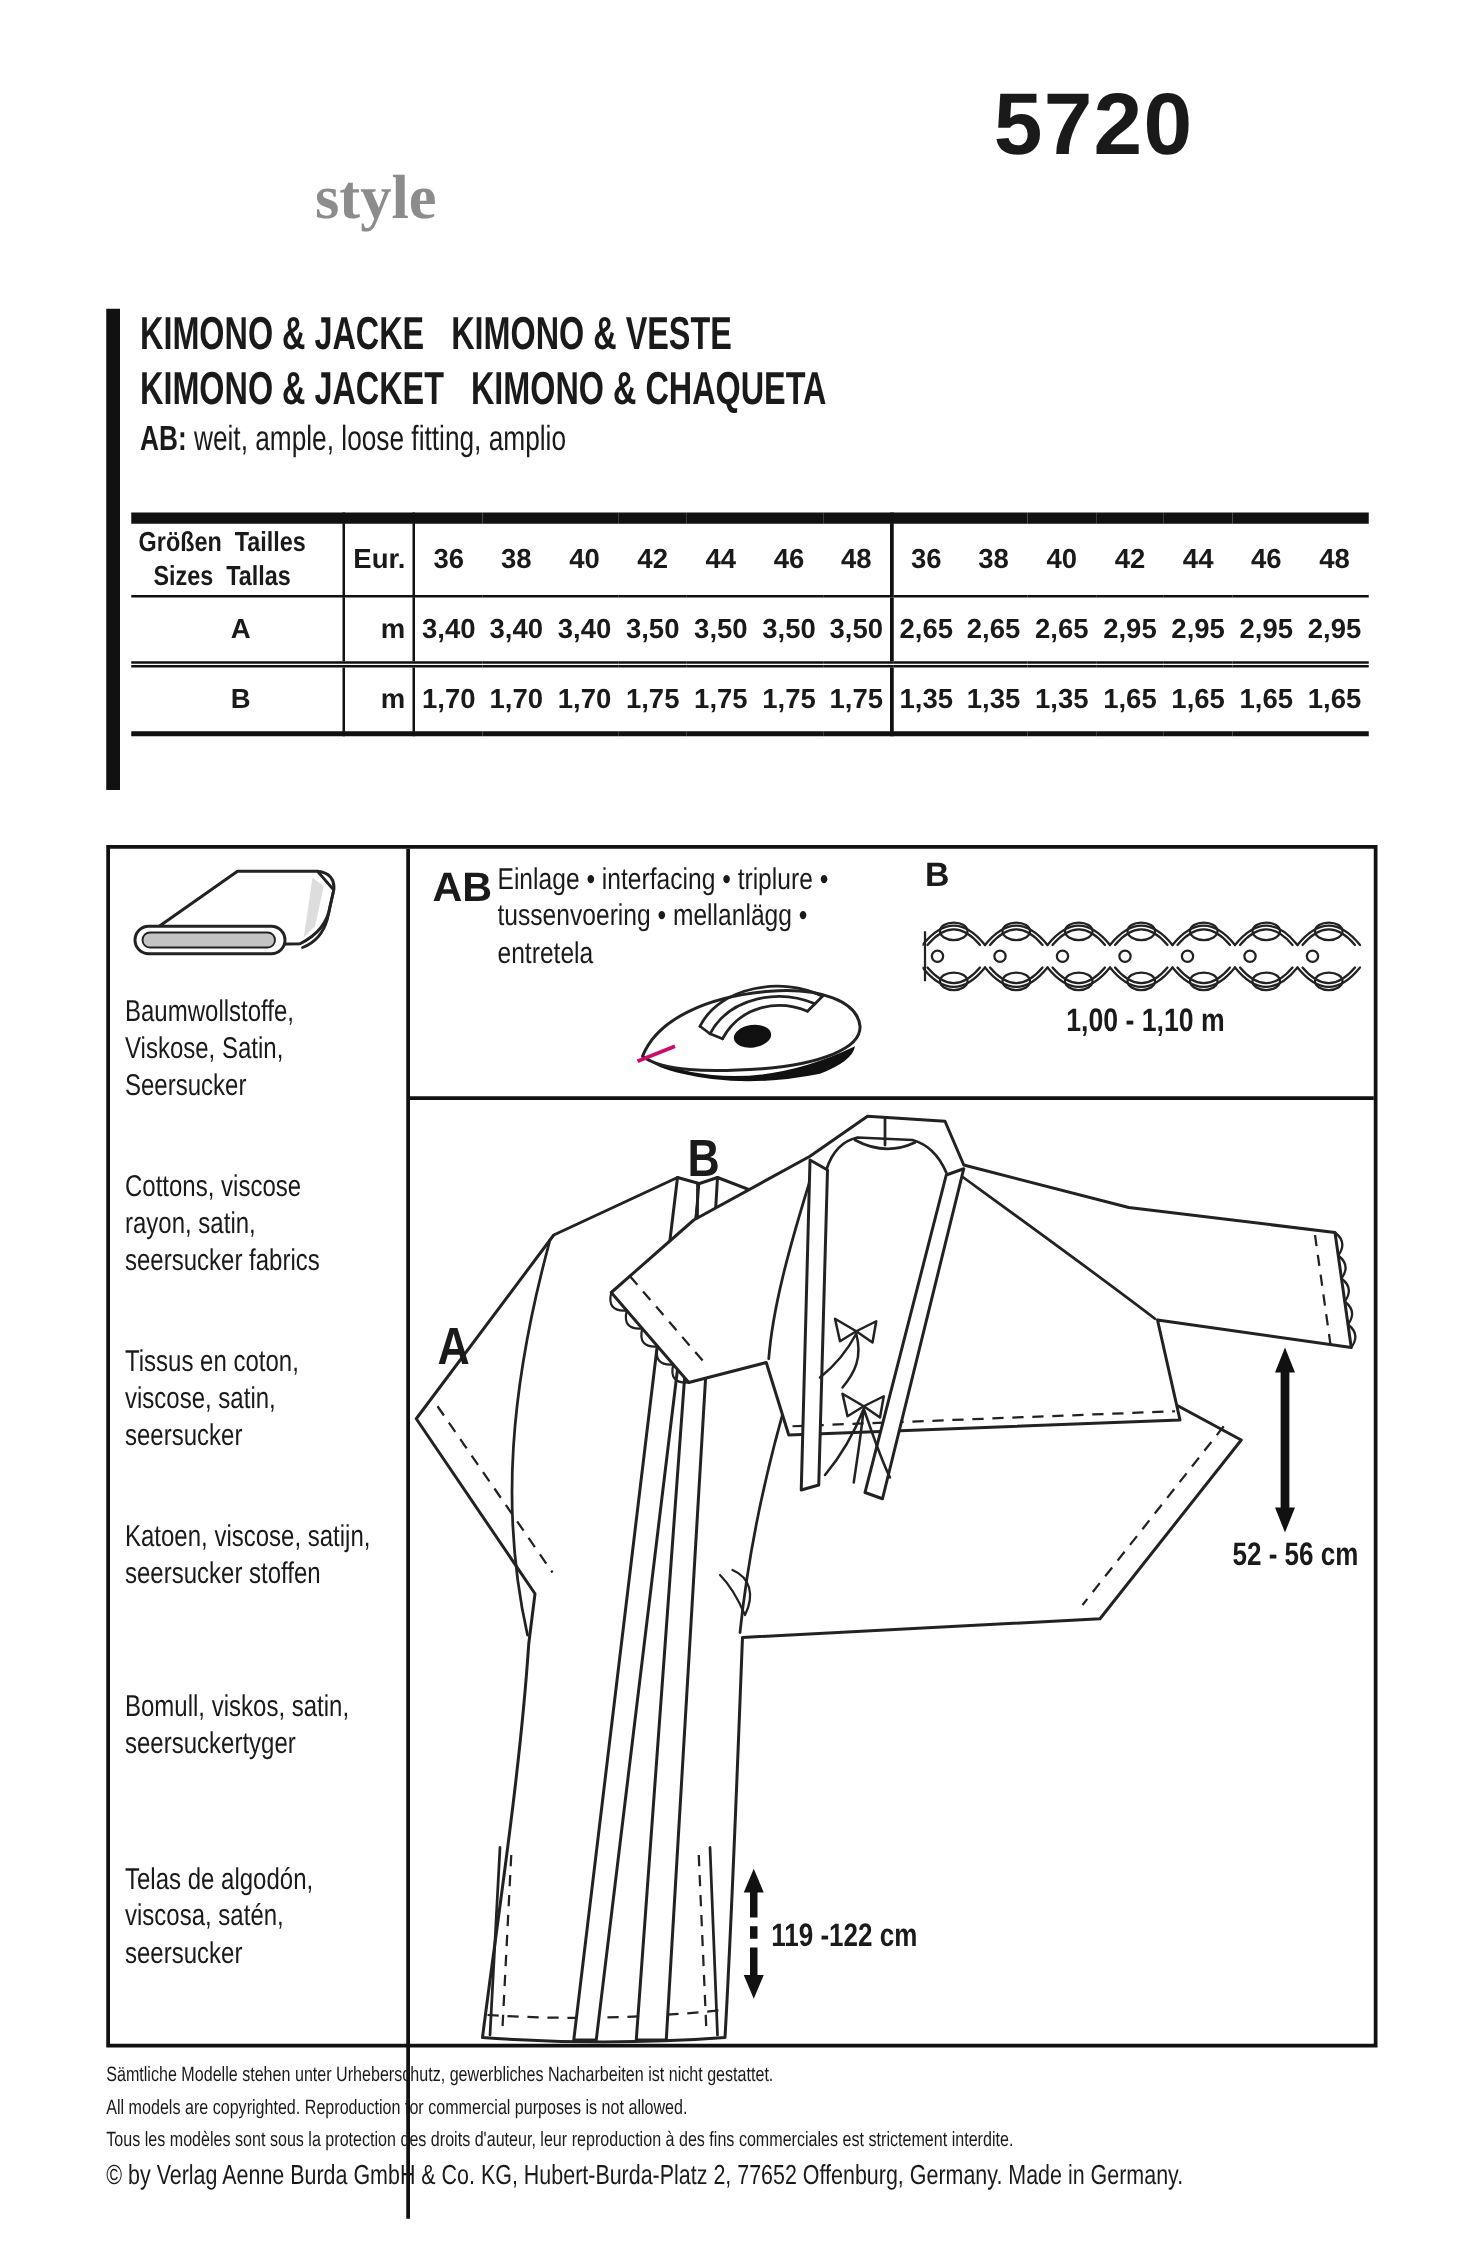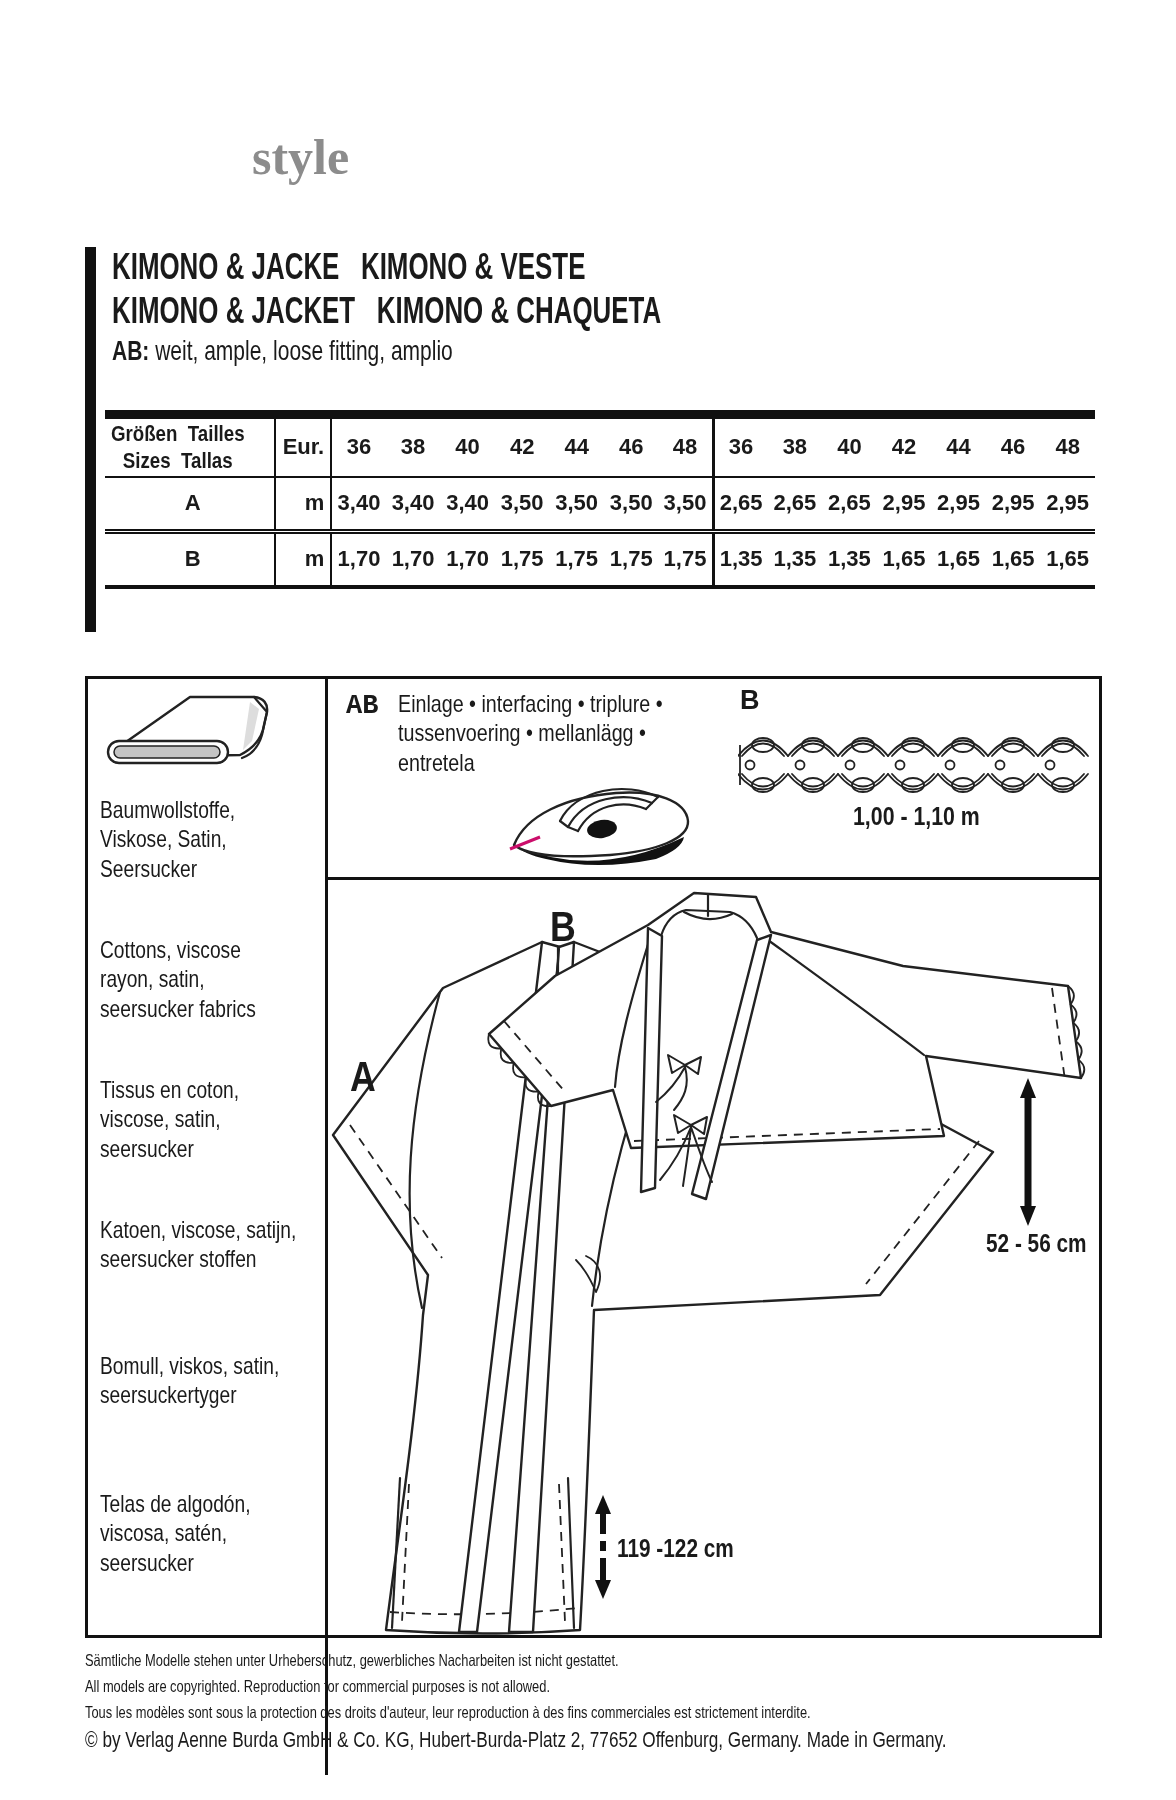--- a/index.html
+++ b/index.html
@@ -29,21 +29,21 @@
   td.lblcol{border-right:2px solid #111;text-align:center;}
   td.eurcol{border-right:2px solid #111;text-align:right;padding-right:6px;}
   tr.rowA td{border-bottom:5px double #111;}
   .lblin{transform:scaleX(0.85);transform-origin:0 0;white-space:pre;padding-left:2px;line-height:1.25;}
   
   .main-box{left:85px;top:676px;width:1011px;height:956px;border:3px solid #111;}
   .left-col{left:0;top:0;width:237px;height:1096px;border-right:3px solid #111;}
   .fabric-p{left:12px;width:300px;font-size:24px;line-height:1.22;white-space:pre-line;
             transform:scaleX(0.8);transform-origin:0 0;}
   .interfacing{left:240px;top:0;width:771px;height:198px;border-bottom:3px solid #111;}
-  .ab-lbl{left:18px;top:12px;font-size:27px;font-weight:bold;font-family:Liberation Mono, monospace;}
+  .ab-lbl{left:18px;top:12px;font-size:33px;font-weight:bold;}
   .int-text{left:70px;top:10px;width:400px;font-size:24px;line-height:1.22;white-space:pre-line;
             transform:scaleX(0.82);transform-origin:0 0;}
   .b-lbl{left:412px;top:6px;font-size:27px;font-weight:bold;}
   .lace{left:410px;top:54px;}
   .lace-amount{left:525px;top:122px;font-size:26px;font-weight:bold;transform:scaleX(0.82);transform-origin:0 0;white-space:pre;}
   .iron{left:178px;top:88px;}
   .drawings{left:240px;top:201px;width:771px;height:755px;}
   .view-lbl{font-size:42px;font-weight:bold;transform:scaleX(0.85);transform-origin:0 0;line-height:1;}
   .va{left:22px;top:176px;} .vb{left:222px;top:26px;}
   .len-lbl{font-size:26px;font-weight:bold;transform:scaleX(0.8);transform-origin:0 0;white-space:pre;}
@@ -58,20 +58,21 @@
   .fw{fill:#fff;stroke:#222;stroke-width:2.4px;stroke-linejoin:round;}
   .d{fill:none;stroke:#222;stroke-width:1.8px;stroke-dasharray:9 7;}
   .blk{fill:#111;stroke:none;}
 </style>
 </head>
 <body>
 
 <div class="page">
 
   <div class="abs logo-style">style</div>
+  <div class="abs pattern-number">5720</div>
 
   <div class="abs title-bar"></div>
   <div class="abs t-line t1">KIMONO &amp; JACKE   KIMONO &amp; VESTE</div>
   <div class="abs t-line t2">KIMONO &amp; JACKET   KIMONO &amp; CHAQUETA</div>
   <div class="abs t-fit"><b>AB:</b><span> weit, ample, loose fitting, amplio</span></div>
 
   <div class="abs size-table">
     <table>
       <colgroup>
         <col style="width:170px">

